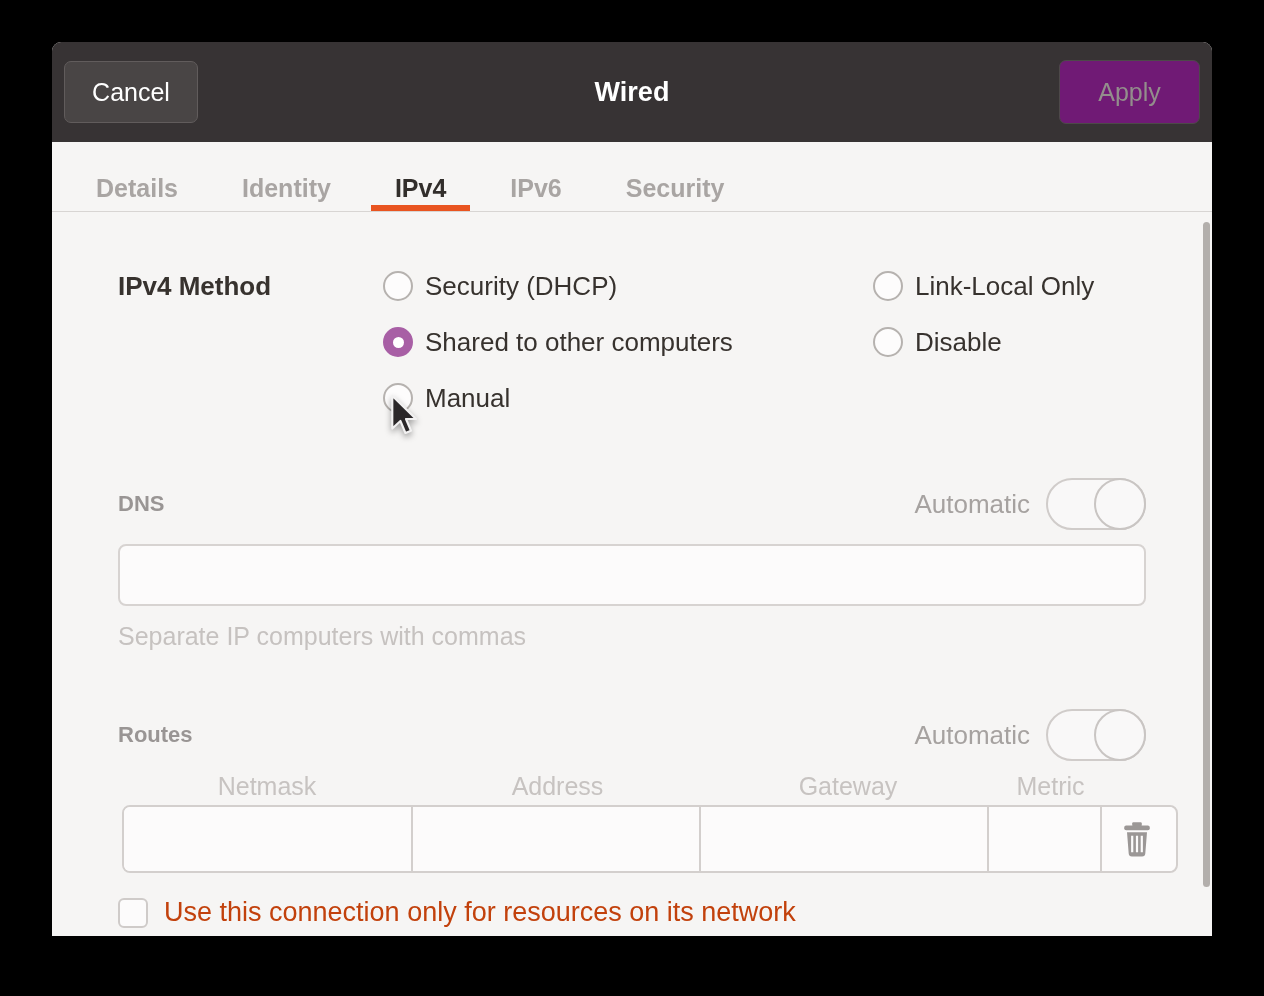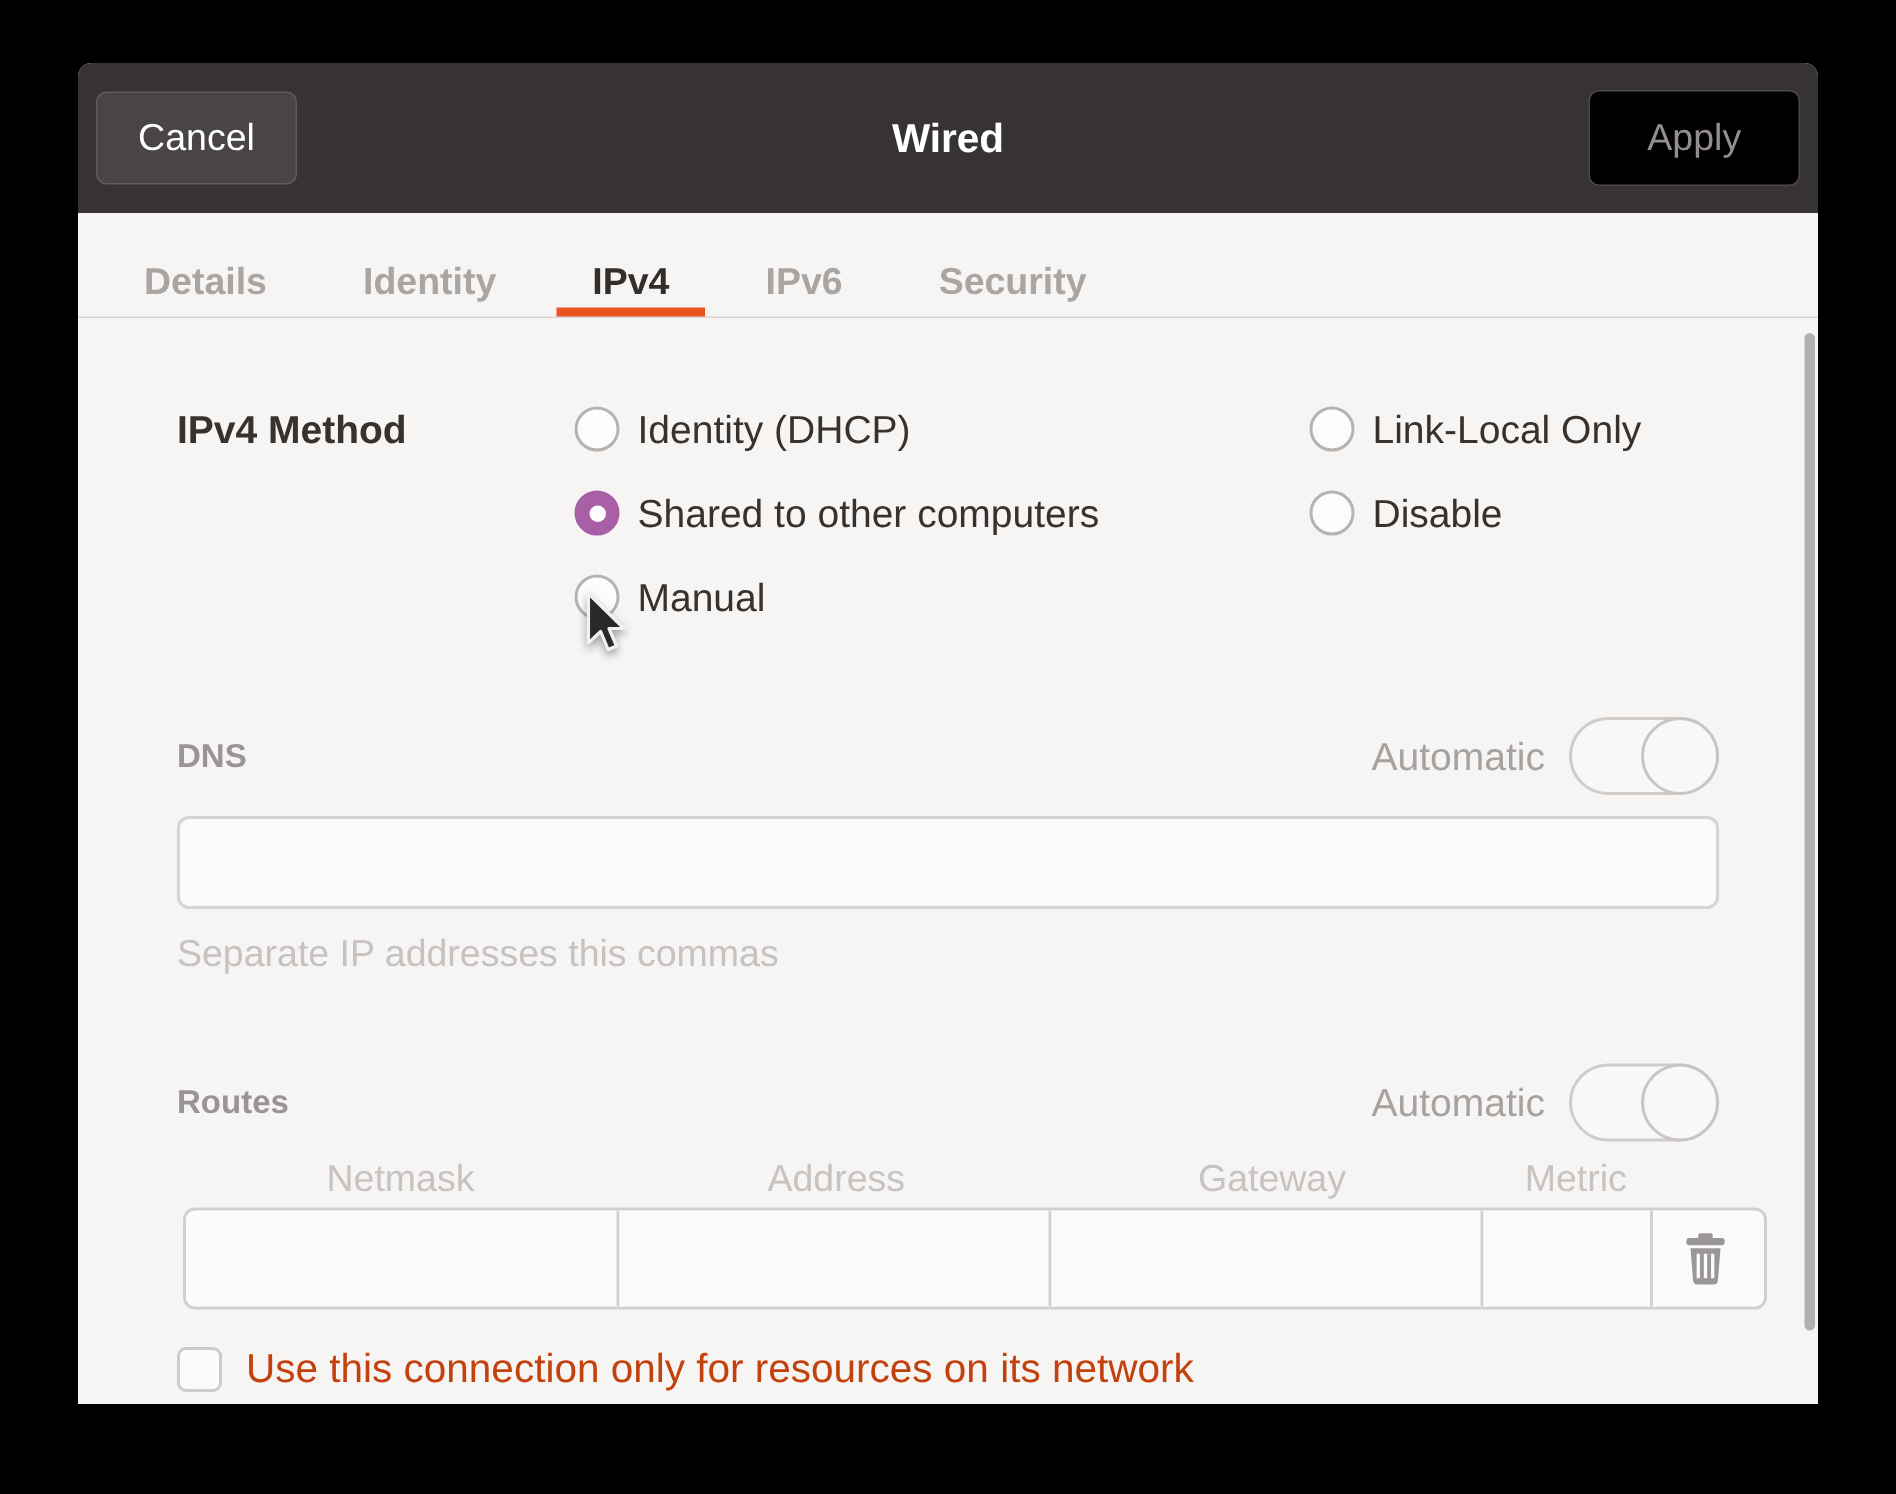--- a/index.html
+++ b/index.html
@@ -4,21 +4,21 @@
 <style>
   html,body{margin:0;padding:0;background:#000;width:1264px;height:996px;position:relative;
     font-family:"Liberation Sans", sans-serif; -webkit-font-smoothing:antialiased;}
   .window{position:absolute;left:52px;top:42px;width:1160px;height:894px;
     border-radius:9px 9px 0 0;overflow:hidden;display:flex;flex-direction:column;background:#f6f5f4;}
   
   .header{height:100px;min-height:100px;background:#373334;display:flex;align-items:center;
     justify-content:space-between;padding:0 12px;position:relative;}
   .hbtn{font-family:inherit;font-size:25px;border-radius:7px;cursor:default;}
   .btn-cancel{width:134px;height:62px;background:#494545;border:1px solid #615c5c;color:#ffffff;}
-  .btn-apply{width:141px;height:64px;background:#000000;border:1px solid #4d4949;color:#938e8c;}
+  .btn-apply{width:141px;height:64px;background:#701a75;border:1px solid #4d4949;color:#938e8c;}
   .win-title{position:absolute;left:0;right:0;text-align:center;color:#ffffff;
     font-size:27px;font-weight:700;pointer-events:none;}
   
   .tabbar{height:70px;min-height:70px;background:#f6f5f4;border-bottom:1px solid #d8d5d3;
     display:flex;align-items:stretch;padding-left:20px;gap:16px;box-sizing:border-box;}
   .tab{display:flex;align-items:center;padding:0 24px;font-size:25px;font-weight:700;
     color:#a9a5a3;border-bottom:6px solid transparent;border-top:6px solid transparent;box-sizing:border-box;margin-top:24px;}
   .tab.active{color:#322e2b;border-bottom-color:#E95420;}
   
   .content{flex:1;background:#f6f5f4;position:relative;padding:0 66px;box-sizing:border-box;overflow:hidden;}
@@ -84,21 +84,21 @@
     <div class="tab">Security</div>
   </div>
 
   <div class="content">
 
     <div class="method">
       <div class="method-label">IPv4 Method</div>
       <div class="opt-col">
         <div class="radio-row">
           <span class="radio"></span>
-          <span>Identity (DHCP)</span>
+          <span>Security (DHCP)</span>
         </div>
         <div class="radio-row">
           <span class="radio selected"></span>
           <span>Shared to other computers</span>
         </div>
         <div class="radio-row">
           <span class="radio"></span>
           <span>Manual</span>
         </div>
       </div>
@@ -117,21 +117,21 @@
     <div class="section-head dns-head">
       <div class="section-title">DNS</div>
       <div class="toggle-group">
         <span class="toggle-label">Automatic</span>
         <div class="toggle">
           <div class="toggle-knob"></div>
         </div>
       </div>
     </div>
     <input class="dns-input" disabled="" value="" style="">
-    <div class="helper">Separate IP addresses this commas</div>
+    <div class="helper">Separate IP computers with commas</div>
 
     <div class="section-head routes-head">
       <div class="section-title">Routes</div>
       <div class="toggle-group">
         <span class="toggle-label">Automatic</span>
         <div class="toggle">
           <div class="toggle-knob"></div>
         </div>
       </div>
     </div>

